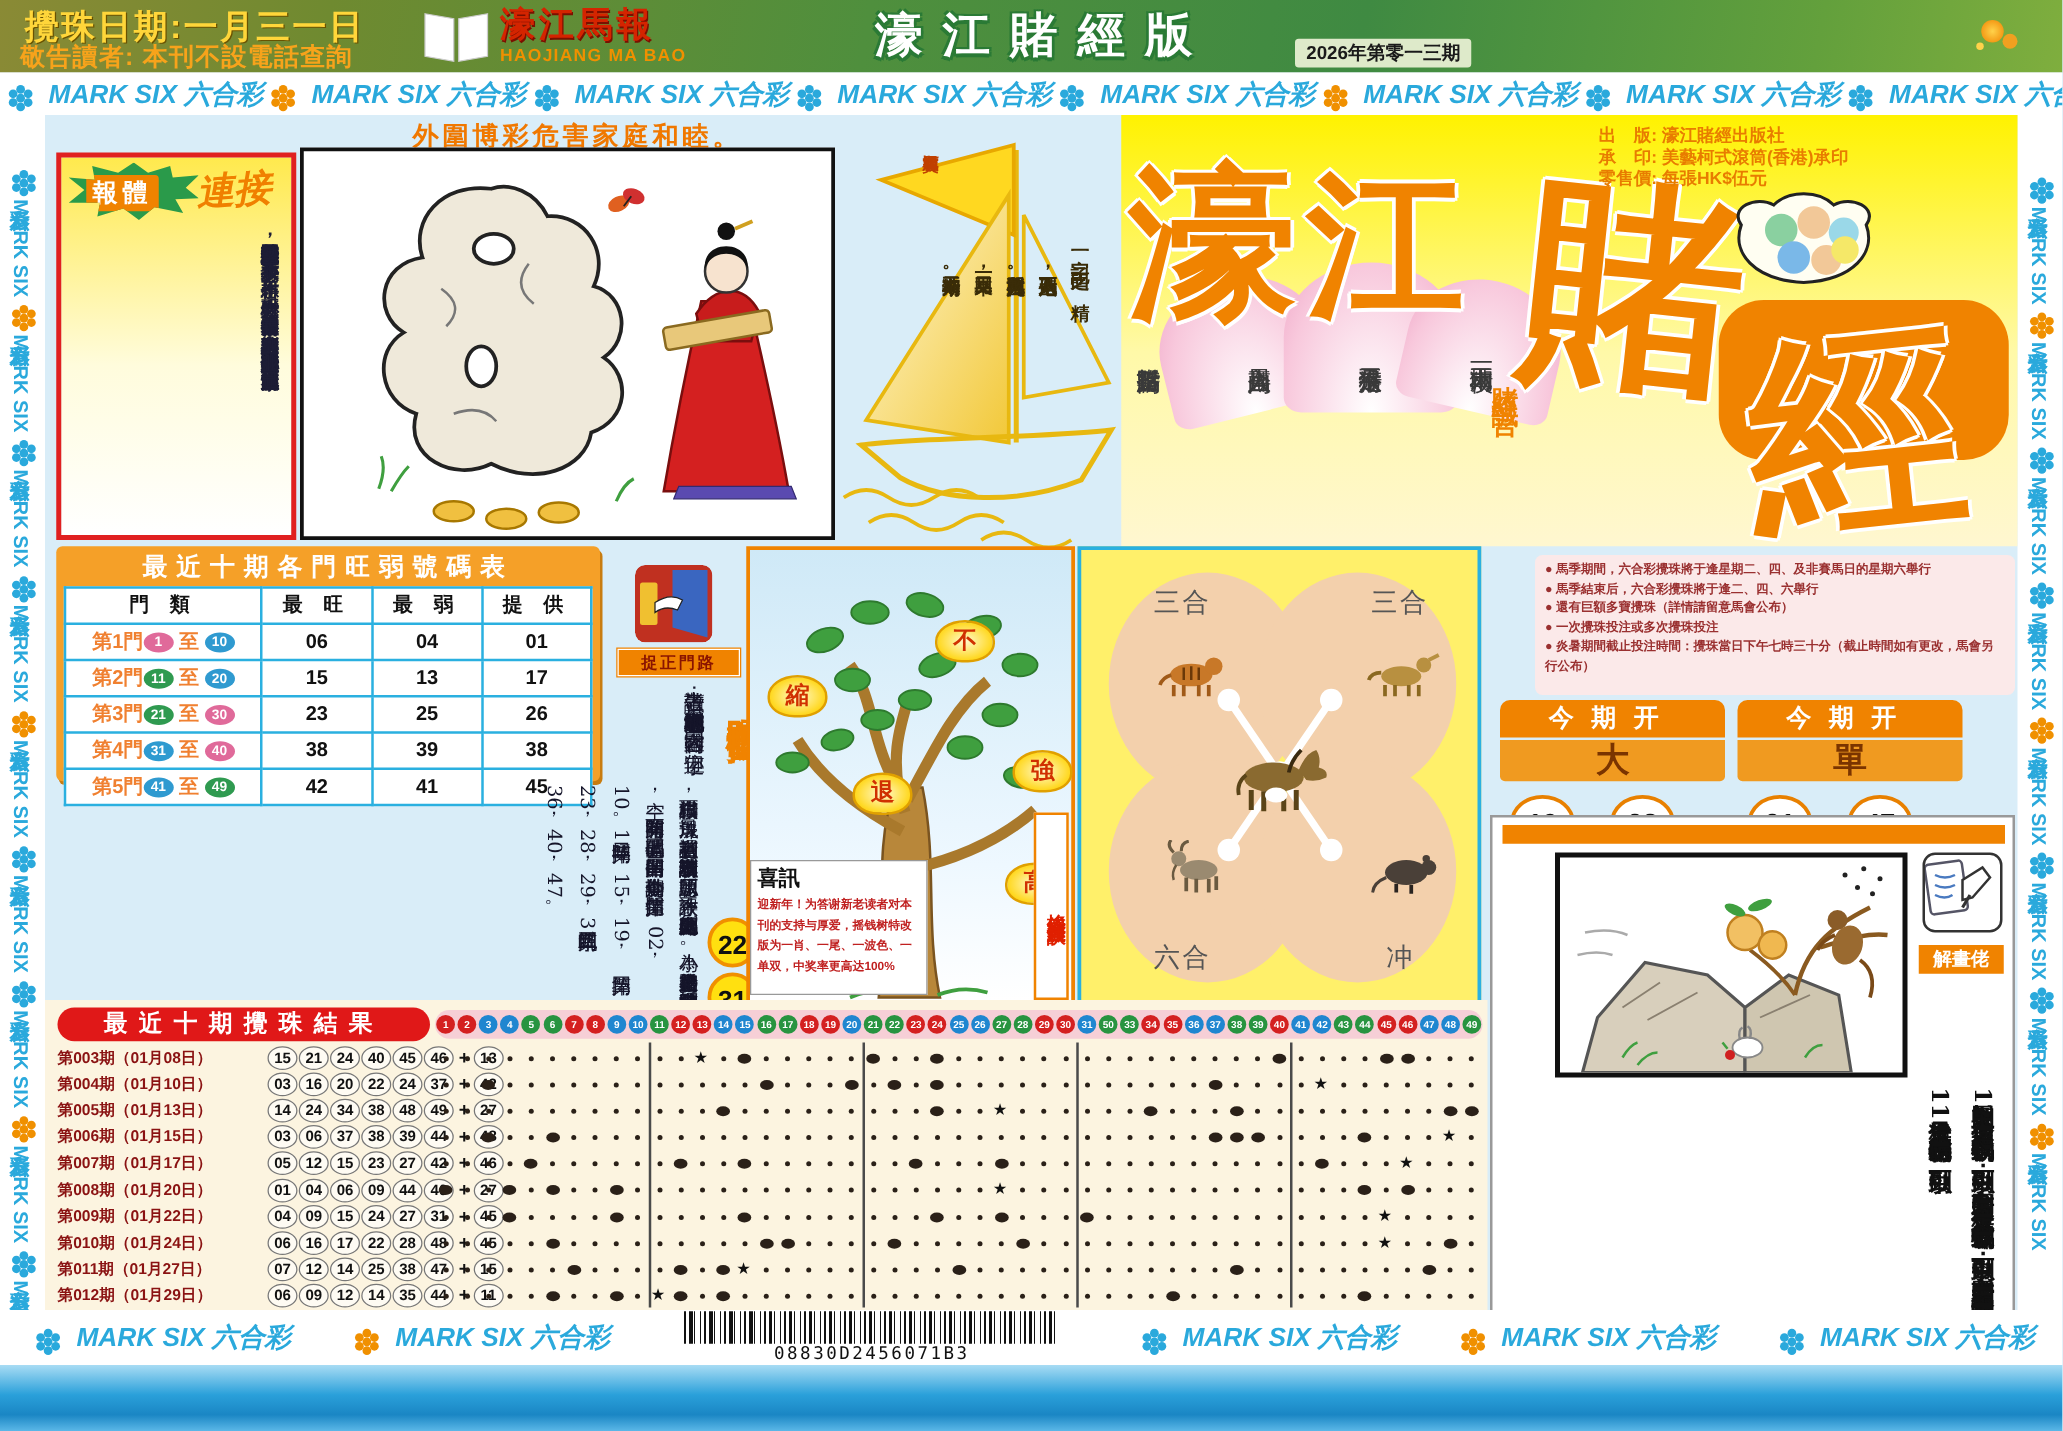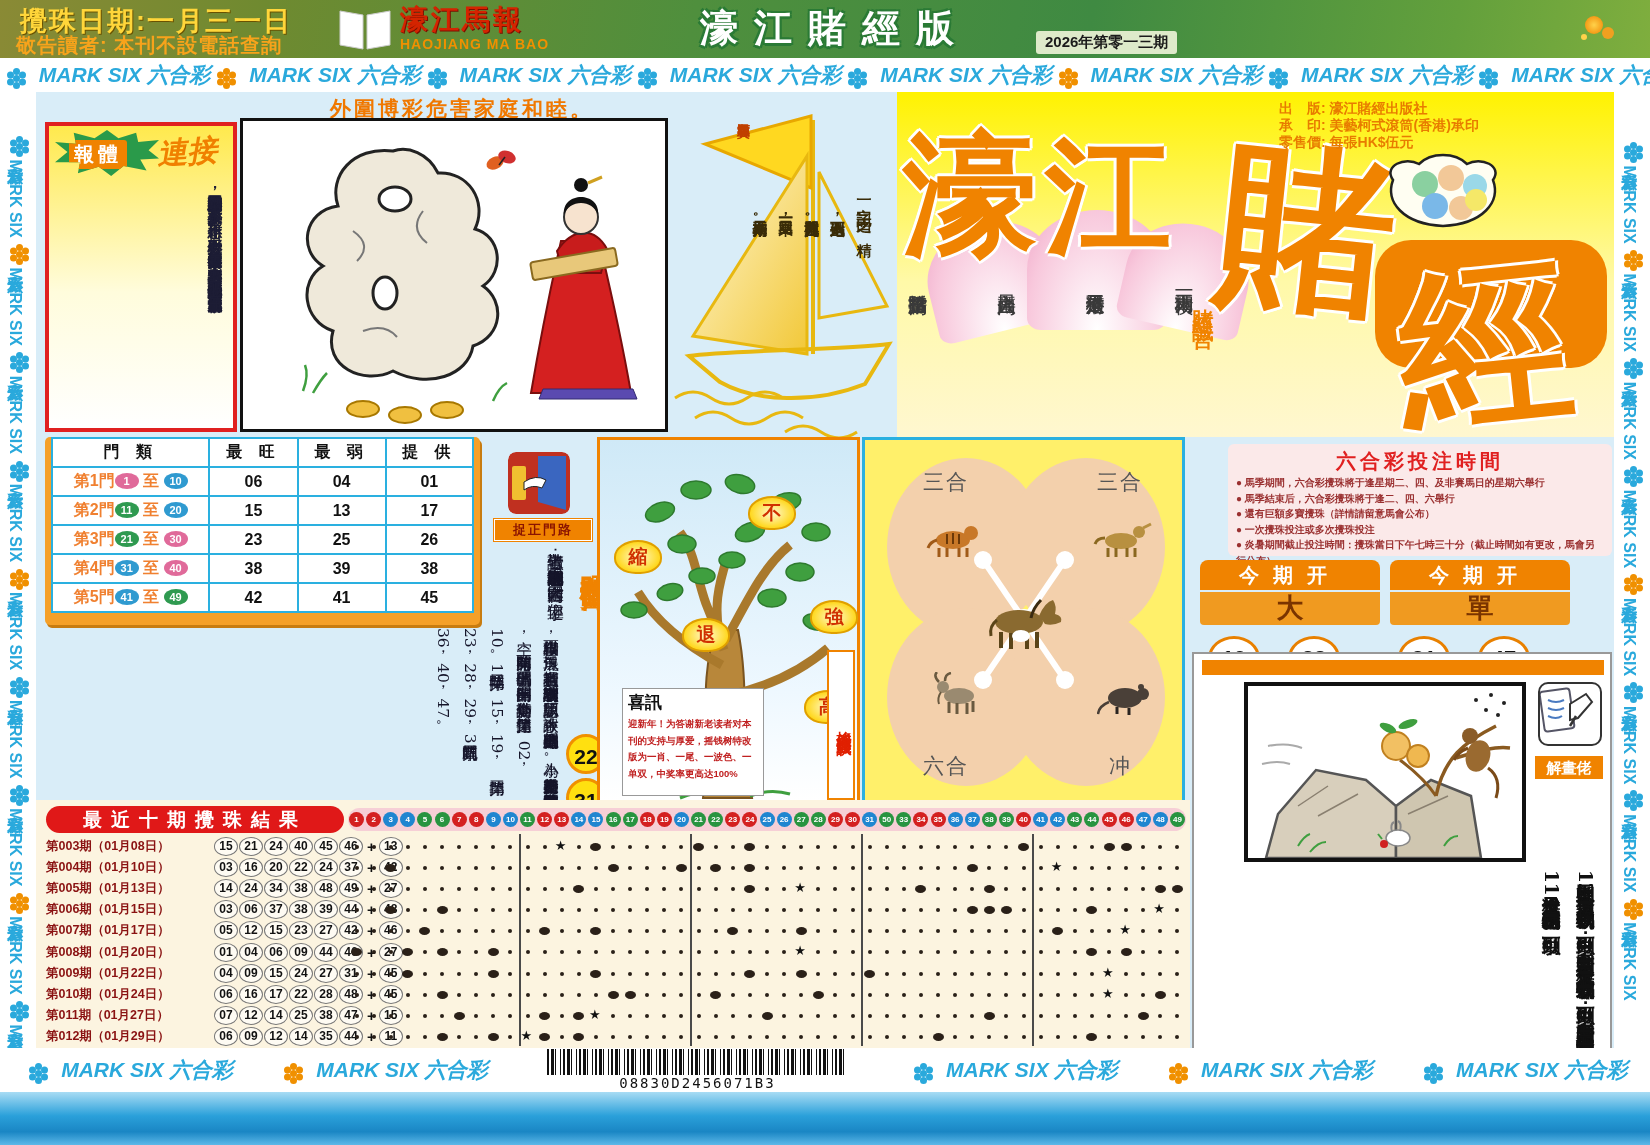--- a/index.html
+++ b/index.html
@@ -69,21 +69,21 @@
   .bodytext{writing-mode:vertical-rl;font-family:"DejaVu Serif",serif;color:#15152a;overflow:hidden}
   #advice-col{left:494px;top:540px;width:80px;height:262px;font-size:16.5px;line-height:2.3}
   #advice-body{left:52px;top:628px;width:512px;height:176px;font-size:15.5px;line-height:1.74}
   #catchicon{left:508px;top:452px;width:62px;height:62px;border-radius:8px;overflow:hidden}
   #catchlabel{left:494px;top:519px;width:96px;height:20px;background:#f08300;color:#8a1400;font-size:13px;font-weight:bold;text-align:center;line-height:20px;letter-spacing:2px;border:1px solid #fff;box-shadow:0 0 0 1px #f08300}
   #hotheadline{left:564px;top:552px;width:46px;height:178px;writing-mode:vertical-rl;font-size:30px;font-weight:900;color:#f08300;line-height:1.0;letter-spacing:1px}
   .numcirc{width:40px;height:40px;border-radius:50%;background:#ffe010;border:3px solid #f09000;color:#111;font-size:21px;font-weight:bold;text-align:center;line-height:40px;box-sizing:border-box}
   
   #treebox{left:597px;top:437px;width:263px;height:366px;border:3px solid #f08300;box-sizing:border-box;background:linear-gradient(180deg,#cfe9f7,#eef8ff 70%,#ffffff)}
   .ingot{position:absolute;width:44px;height:30px;background:radial-gradient(#fffad0,#ffd820 70%,#f0b000);border:2px solid #e0a000;border-radius:50% 50% 45% 45%;text-align:center;font-family:"DejaVu Serif",serif;font-weight:bold;color:#d03000;font-size:19px;line-height:28px}
-  #news{left:22px;top:248px;width:142px;height:108px;background:#fff;border:1px solid #999;padding:2px 5px;box-sizing:border-box}
+  #news{left:0;top:248px;width:142px;height:108px;background:#fff;border:1px solid #999;padding:2px 5px;box-sizing:border-box}
   #news h3{margin:0;font-size:17px;color:#111}
   #news p{margin:2px 0 0;font-size:9.5px;color:#c02020;line-height:1.75;font-weight:bold}
   #treelabel{right:2px;top:210px;width:24px;height:146px;writing-mode:vertical-rl;background:#fff;border:2px solid #f08300;color:#e02000;font-weight:bold;font-size:15px;text-align:center;letter-spacing:2px}
   
   #zbox{left:862px;top:437px;width:323px;height:366px;border:3px solid #2ab0e0;box-sizing:border-box;background:#fff06a}
   .petal{position:absolute;width:158px;height:178px;background:#f3d0ac;border-radius:50%}
   .zlab{position:absolute;font-family:"DejaVu Serif",serif;font-size:21px;color:#555;letter-spacing:2px}
   
   #bettime{left:1228px;top:444px;width:384px;height:112px;background:#fbe9e9;border-radius:6px;padding:4px 8px;box-sizing:border-box}
   #bettime h2{margin:0;text-align:center;color:#e02020;font-size:20px;letter-spacing:4px}
@@ -245,20 +245,21 @@
   <div class="a motto" style="left:292px;top:200px;height:140px">賭經誠言</div>
   <div class="a" id="poem">
       <div class="pl">指點財路拆高牆</div>
       <div class="pl">今日入山拜高人</div>
       <div class="pl">是猿是猴弄不清</div>
       <div class="pl">三天兩夜猜一期</div>
     </div>
 </div>
 
 <div class="a" id="hotbox">
+  <h2>最近十期各門旺弱號碼表</h2>
   <table id="hottable">
     <thead>
         <tr>
       <th style="width:160px">門 類</th>
       <th style="width:88px">最 旺</th>
       <th style="width:88px">最 弱</th>
       <th style="width:87px">提 供</th>
     </tr>
       </thead>
     <tbody id="hot-tbody">
@@ -402,21 +403,20 @@
   <svg class="a" style="left:232px;top:238px" width="60" height="40" viewBox="0 0 60 40">
       <ellipse cx="28" cy="20" rx="17" ry="10" fill="#4a4038"></ellipse>
       <circle cx="46" cy="16" r="6" fill="#4a4038"></circle>
       <circle cx="44" cy="9" r="3" fill="#4a4038"></circle>
       <path d="M12,24 q-10,4 -11,12" stroke="#4a4038" stroke-width="2.5" fill="none"></path>
       <path d="M20,29 v7 M32,30 v7" stroke="#2a2420" stroke-width="3"></path>
     </svg>
 </div>
 
 <div class="a" id="bettime">
-  <h2>六合彩投注時間</h2>
   <div id="bullets">
       <div class="bullet">馬季期間，六合彩攪珠將于逢星期二、四、及非賽馬日的星期六舉行</div>
       <div class="bullet">馬季結束后，六合彩攪珠將于逢二、四、六舉行</div>
       <div class="bullet">還有巨額多寶攪珠（詳情請留意馬會公布）</div>
       <div class="bullet">一次攪珠投注或多次攪珠投注</div>
       <div class="bullet">炎暑期間截止投注時間：攪珠當日下午七時三十分（截止時間如有更改，馬會另行公布）</div>
     </div>
 </div>
 
 <div class="a" style="left:1200px;top:560px;width:180px">

